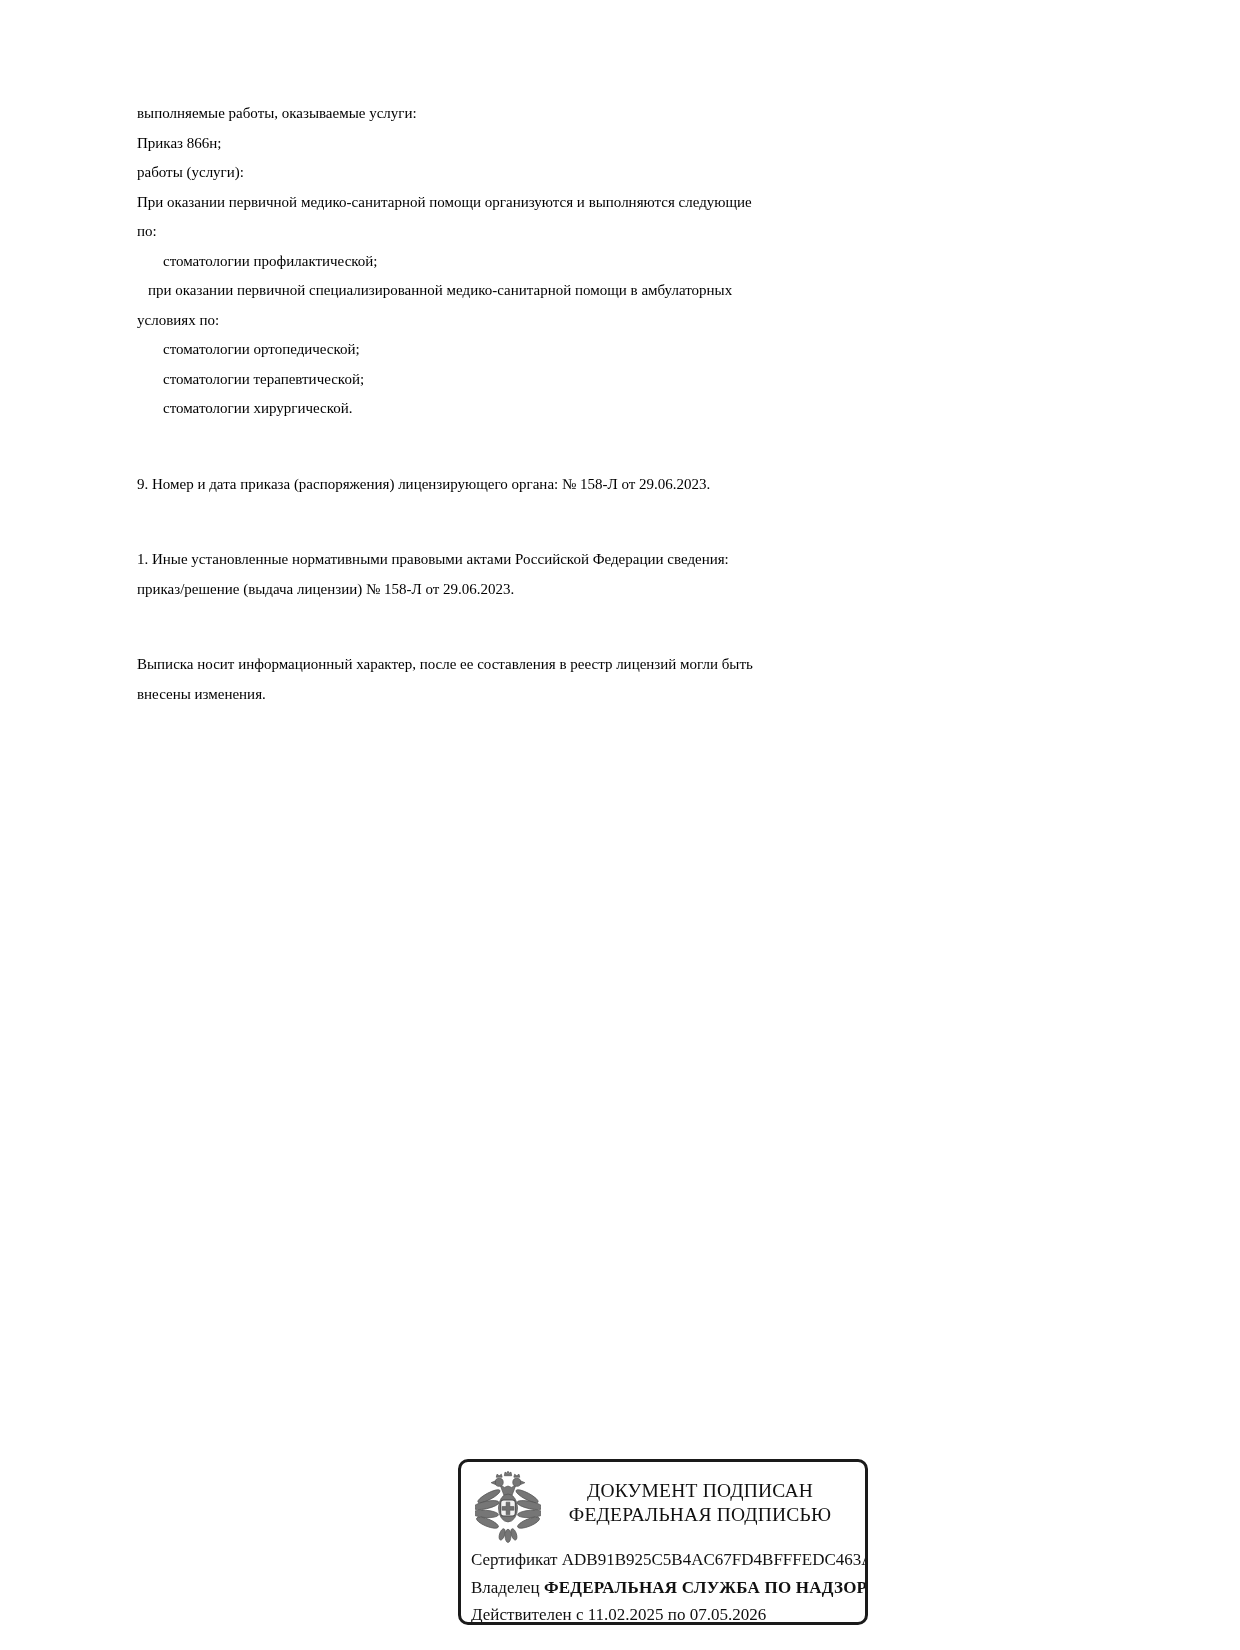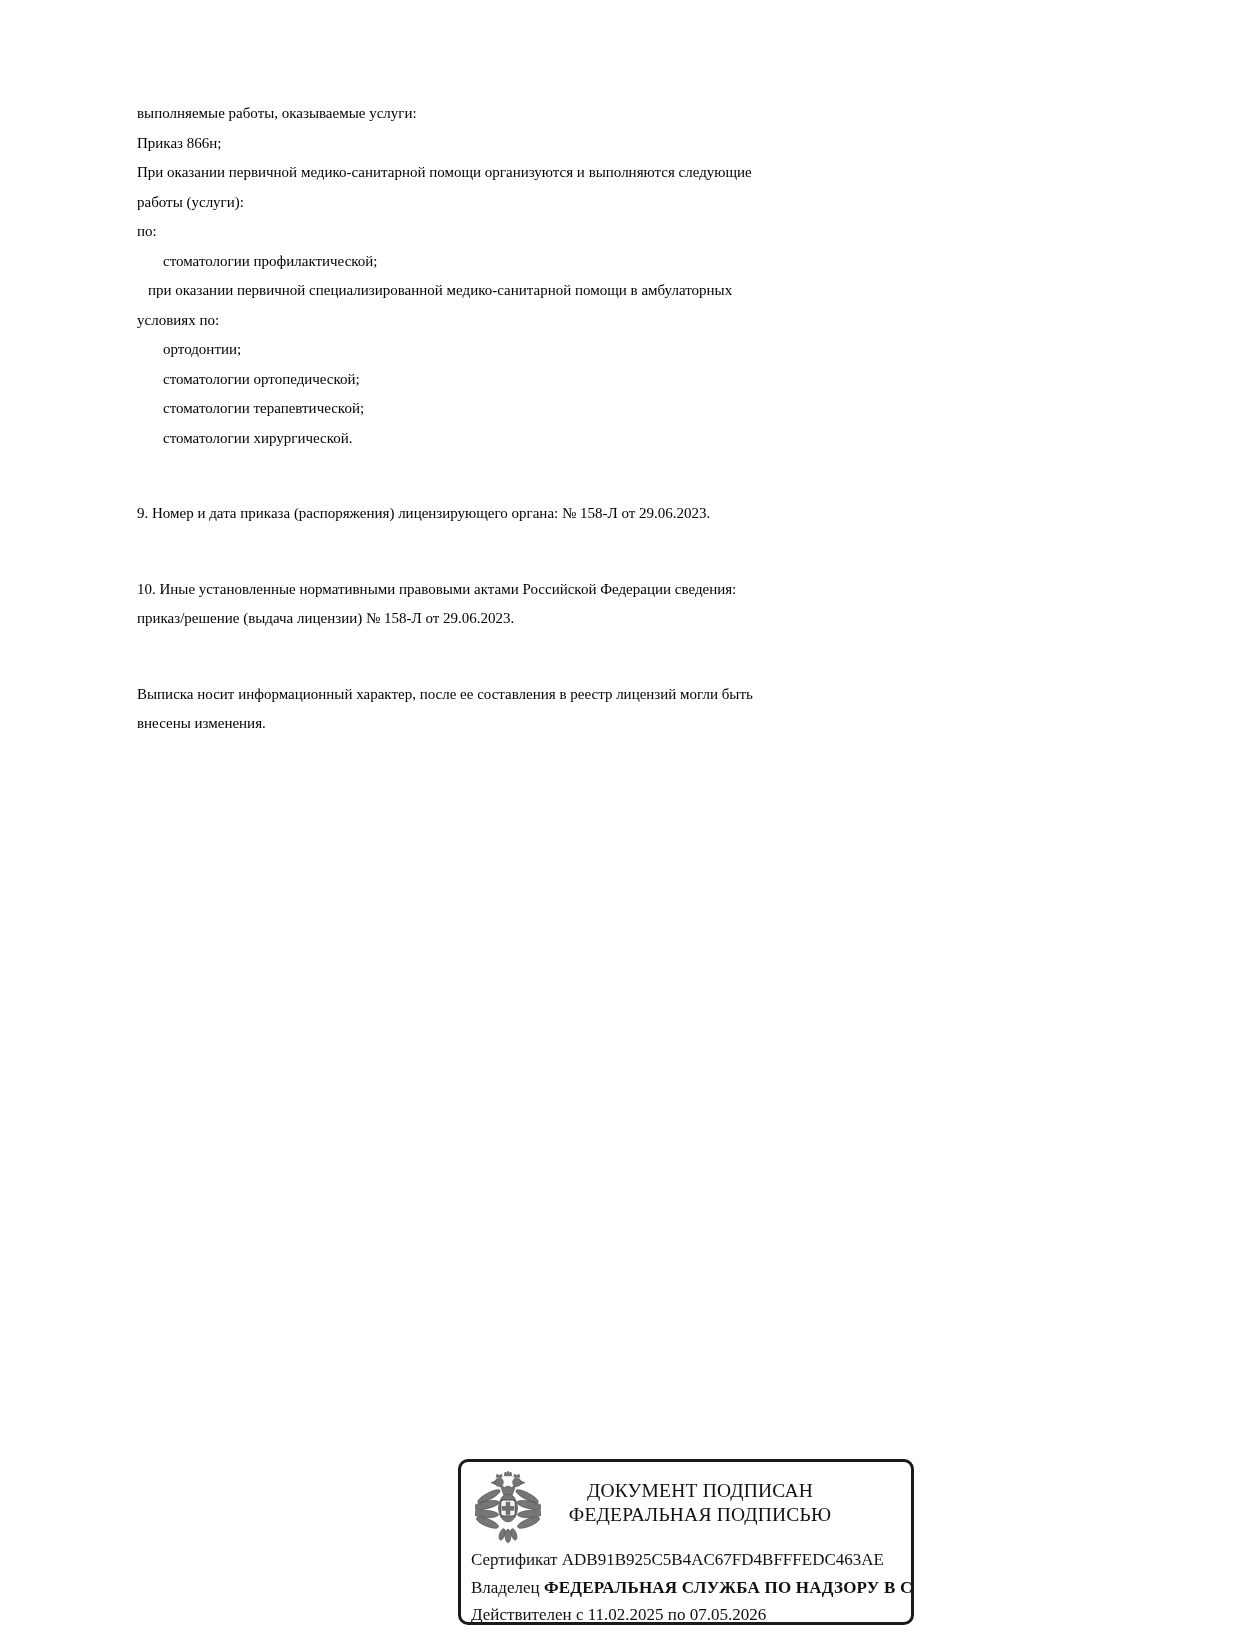--- a/index.html
+++ b/index.html
@@ -18,21 +18,21 @@
   }
   .block + .block { margin-top:46px; }
   .line { white-space:pre; }
   .line.ind1 { padding-left:11px; }
   .line.ind2 { padding-left:26px; }
 
   
   .stamp {
     position:absolute;
     left:458px; top:1459px;
-    width:456px; height:166px;
+    width:410px; height:166px;
     box-sizing:border-box;
     border:3px solid #1a1a1a;
     border-radius:10px;
     background:#ffffff;
     overflow:hidden;
   }
   .stamp .emblem {
     position:absolute; left:14px; top:8px;
     width:66px; height:76px;
   }
@@ -55,38 +55,37 @@
 </head>
 <body>
 
 <div class="page">
 
   <div class="doc-text">
     <div class="block">
 
     <div class="line">выполняемые работы, оказываемые услуги:</div>
         <div class="line">Приказ 866н;</div>
+        <div class="line">работы (услуги):</div>
         <div class="line">При оказании первичной медико-санитарной помощи организуются и выполняются следующие</div>
-        <div class="line">работы (услуги):</div>
         <div class="line">по:</div>
         <div class="line ind2">стоматологии профилактической;</div>
         <div class="line ind1">при оказании первичной специализированной медико-санитарной помощи в амбулаторных</div>
         <div class="line">условиях по:</div>
-        <div class="line ind2">ортодонтии;</div>
         <div class="line ind2">стоматологии ортопедической;</div>
         <div class="line ind2">стоматологии терапевтической;</div>
         <div class="line ind2">стоматологии хирургической.</div>
       </div>
     <div class="block">
 
     <div class="line">9. Номер и дата приказа (распоряжения) лицензирующего органа: № 158-Л от 29.06.2023.</div>
       </div>
     <div class="block">
 
-    <div class="line">10. Иные установленные нормативными правовыми актами Российской Федерации сведения:</div>
+    <div class="line">1. Иные установленные нормативными правовыми актами Российской Федерации сведения:</div>
         <div class="line">приказ/решение (выдача лицензии) № 158-Л от 29.06.2023.</div>
       </div>
     <div class="block">
 
     <div class="line">Выписка носит информационный характер, после ее составления в реестр лицензий могли быть</div>
         <div class="line">внесены изменения.</div>
       </div>
   </div>
 
   <div class="stamp">

